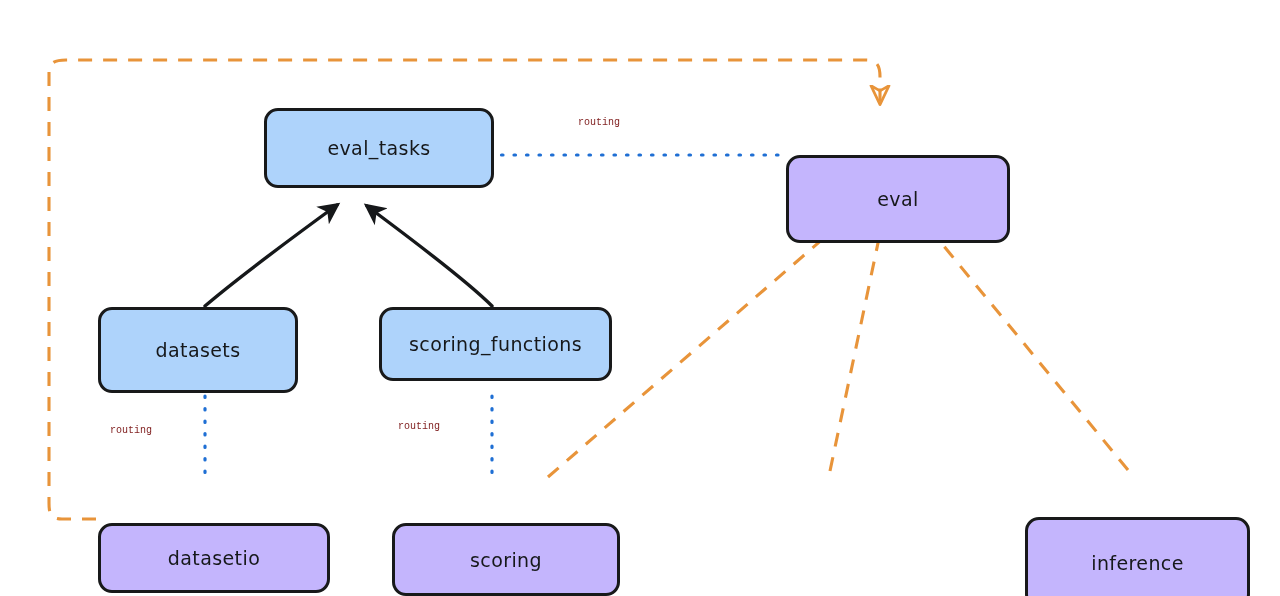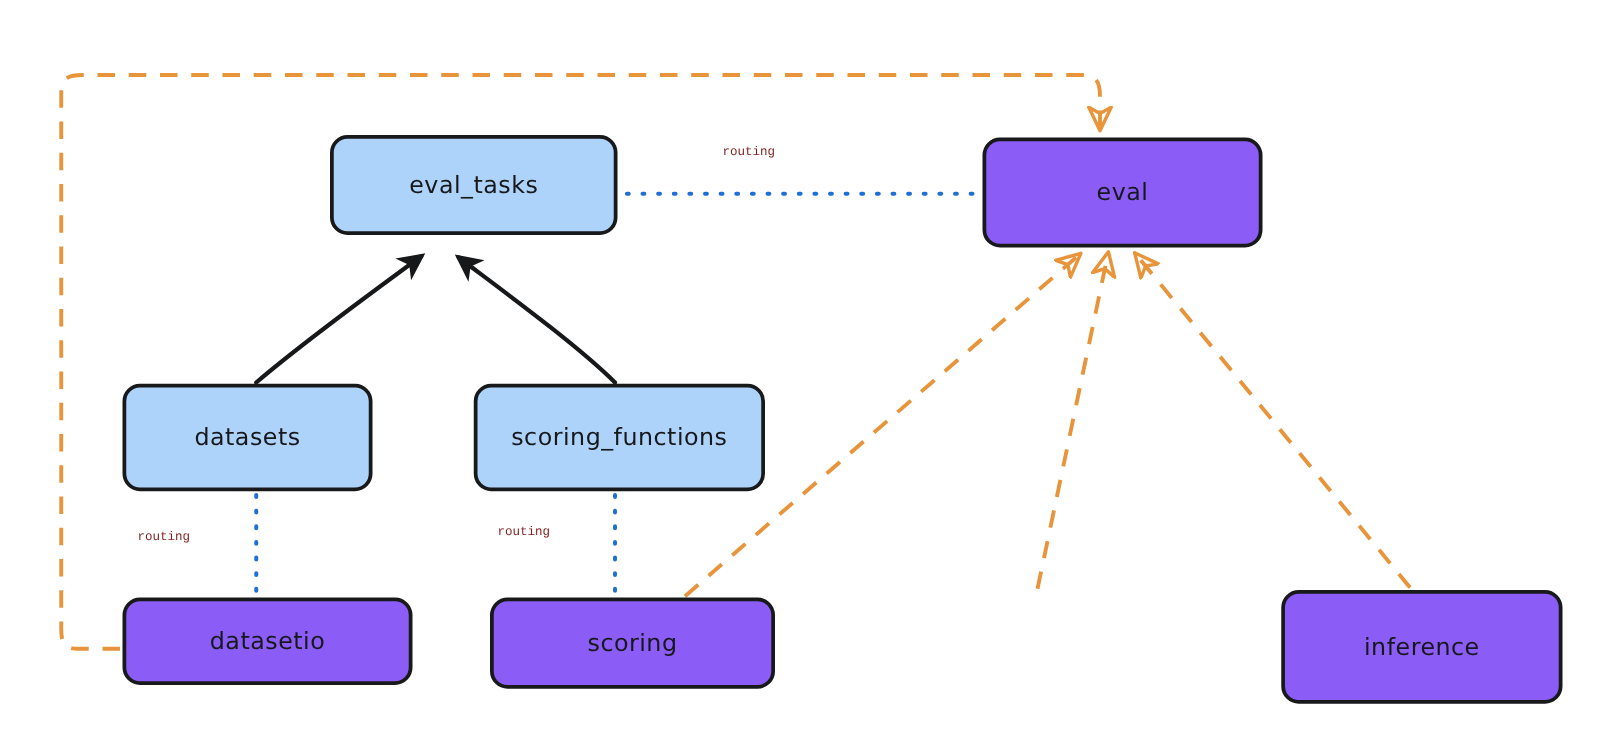--- a/index.html
+++ b/index.html
@@ -28,21 +28,21 @@
     position: absolute;
     box-sizing: border-box;
     border: 3px solid #18191a;
     border-radius: 14px;
     display: flex;
     align-items: center;
     justify-content: center;
     z-index: 5;
   }
   .node.blue  { background: #aed3fb; }
-  .node.green { background: #8b5cf6; }
+  .node.green { background: #c4b5fd; margin-top: 45px; }
   .node-label {
     font-family: "DejaVu Sans", sans-serif;
     font-size: 19px;
     color: #16181a;
     letter-spacing: 0.4px;
     white-space: nowrap;
     user-select: none;
   }
   .edge-label {
     position: absolute;
@@ -105,21 +105,21 @@
   </div>
 
   <div class="node green" style="left:786px; top:110px; width:224px; height:88px;">
     <span class="node-label">eval</span>
   </div>
 
   <div class="node blue" style="left:98px; top:307px; width:200px; height:86px;">
     <span class="node-label">datasets</span>
   </div>
 
-  <div class="node blue" style="left:379px; top:307px; width:233px; height:86px;align-items:center;">
+  <div class="node blue" style="left:379px; top:307px; width:233px; height:74px;align-items:center;">
     <span class="node-label">scoring_functions</span>
   </div>
 
   <div class="node green" style="left:98px; top:478px; width:232px; height:70px;">
     <span class="node-label">datasetio</span>
   </div>
 
   <div class="node green" style="left:392px; top:478px; width:228px; height:73px;">
     <span class="node-label">scoring</span>
   </div>

